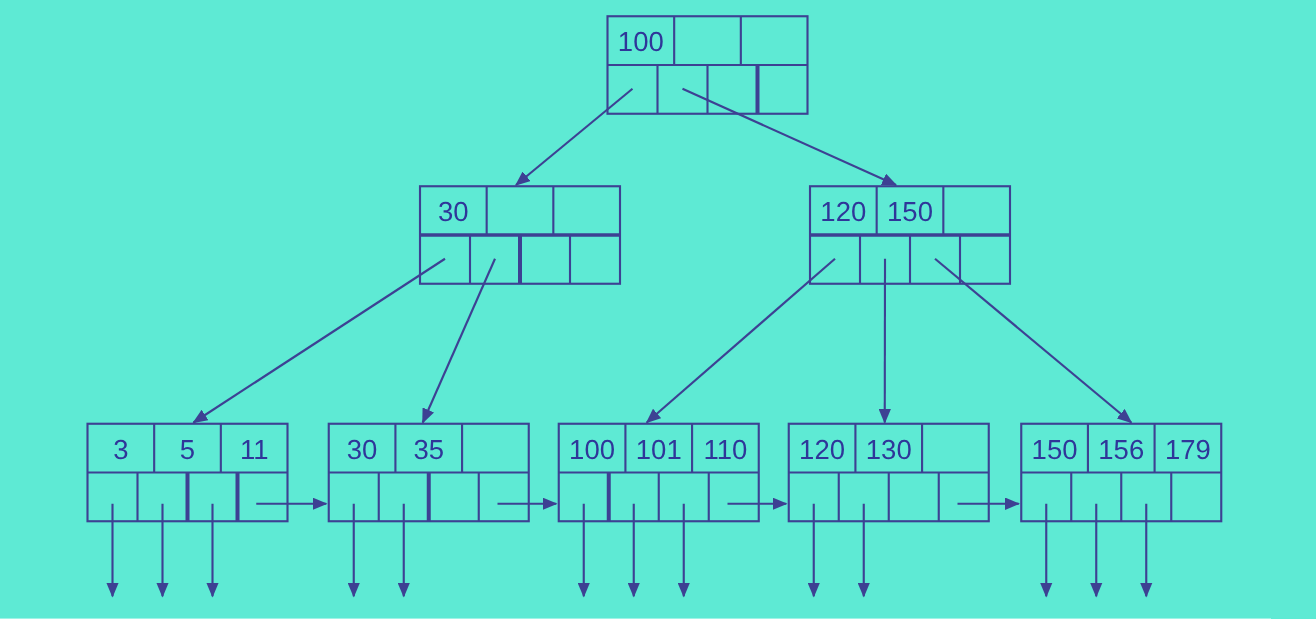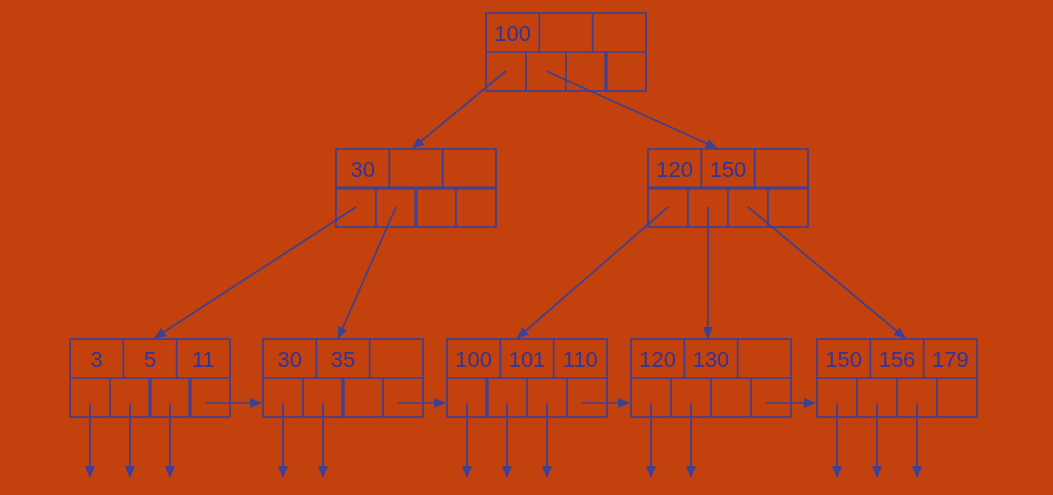--- a/index.html
+++ b/index.html
@@ -4,21 +4,21 @@
 <style>
   html, body {
     margin: 0;
     padding: 0;
     background: #ffffff;
   }
   .canvas {
     position: relative;
     width: 1053px;
     height: 495px;
-    background: #c2410c;
+    background: #5eead4;
     overflow: hidden;
     text-align: right;
   }
   svg text {
     font-family: "Liberation Sans", "DejaVu Sans", sans-serif;
     font-size: 22px;
   }
 </style>
 </head>
 <body>

